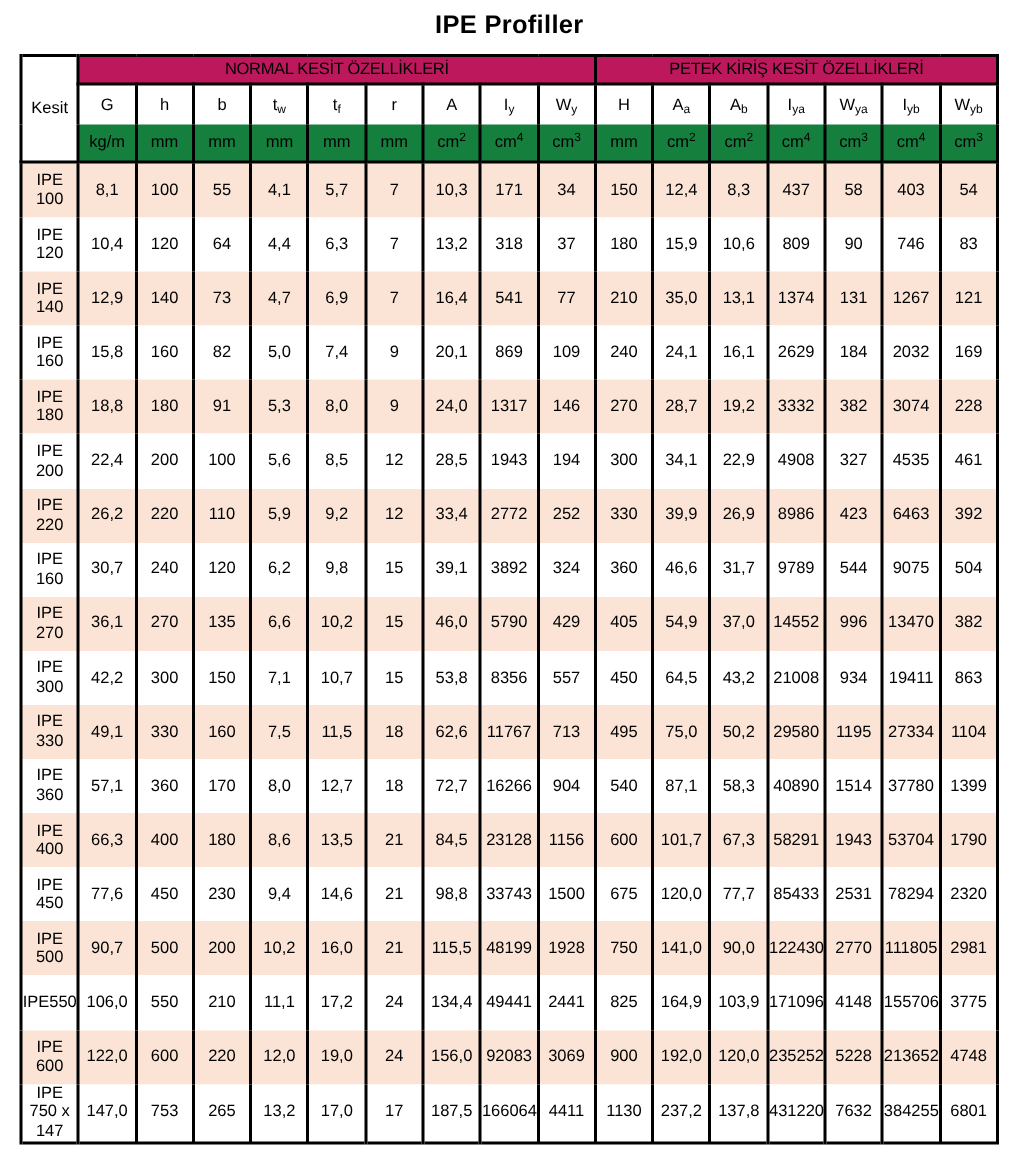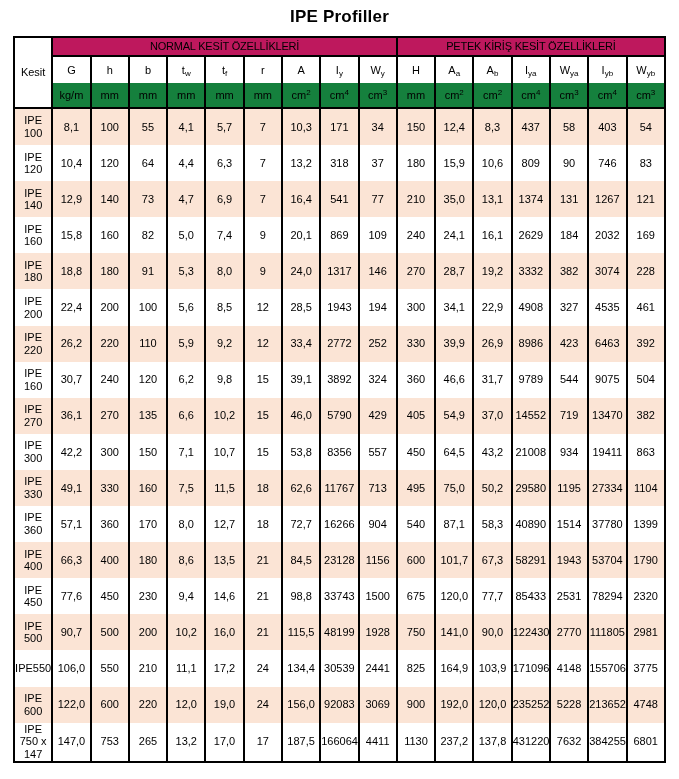--- a/index.html
+++ b/index.html
@@ -316,21 +316,21 @@
           <td class="">6,6</td>
           <td class="">10,2</td>
           <td class="">15</td>
           <td class="">46,0</td>
           <td class="">5790</td>
           <td class="">429</td>
           <td class="grp-sep">405</td>
           <td class="">54,9</td>
           <td class="">37,0</td>
           <td class="">14552</td>
-          <td class="">719</td>
+          <td class="">996</td>
           <td class="">13470</td>
           <td class="last-col">382</td>
         </tr>
         <tr class="even">
           <td class="label">IPE 300</td>
           <td class="">42,2</td>
           <td class="">300</td>
           <td class="">150</td>
           <td class="">7,1</td>
           <td class="">10,7</td>
@@ -443,21 +443,21 @@
         </tr>
         <tr class="even">
           <td class="label">IPE550</td>
           <td class="">106,0</td>
           <td class="">550</td>
           <td class="">210</td>
           <td class="">11,1</td>
           <td class="">17,2</td>
           <td class="">24</td>
           <td class="">134,4</td>
-          <td class="">30539</td>
+          <td class="">49441</td>
           <td class="">2441</td>
           <td class="grp-sep">825</td>
           <td class="">164,9</td>
           <td class="">103,9</td>
           <td class="">171096</td>
           <td class="">4148</td>
           <td class="">155706</td>
           <td class="last-col">3775</td>
         </tr>
         <tr class="odd">

